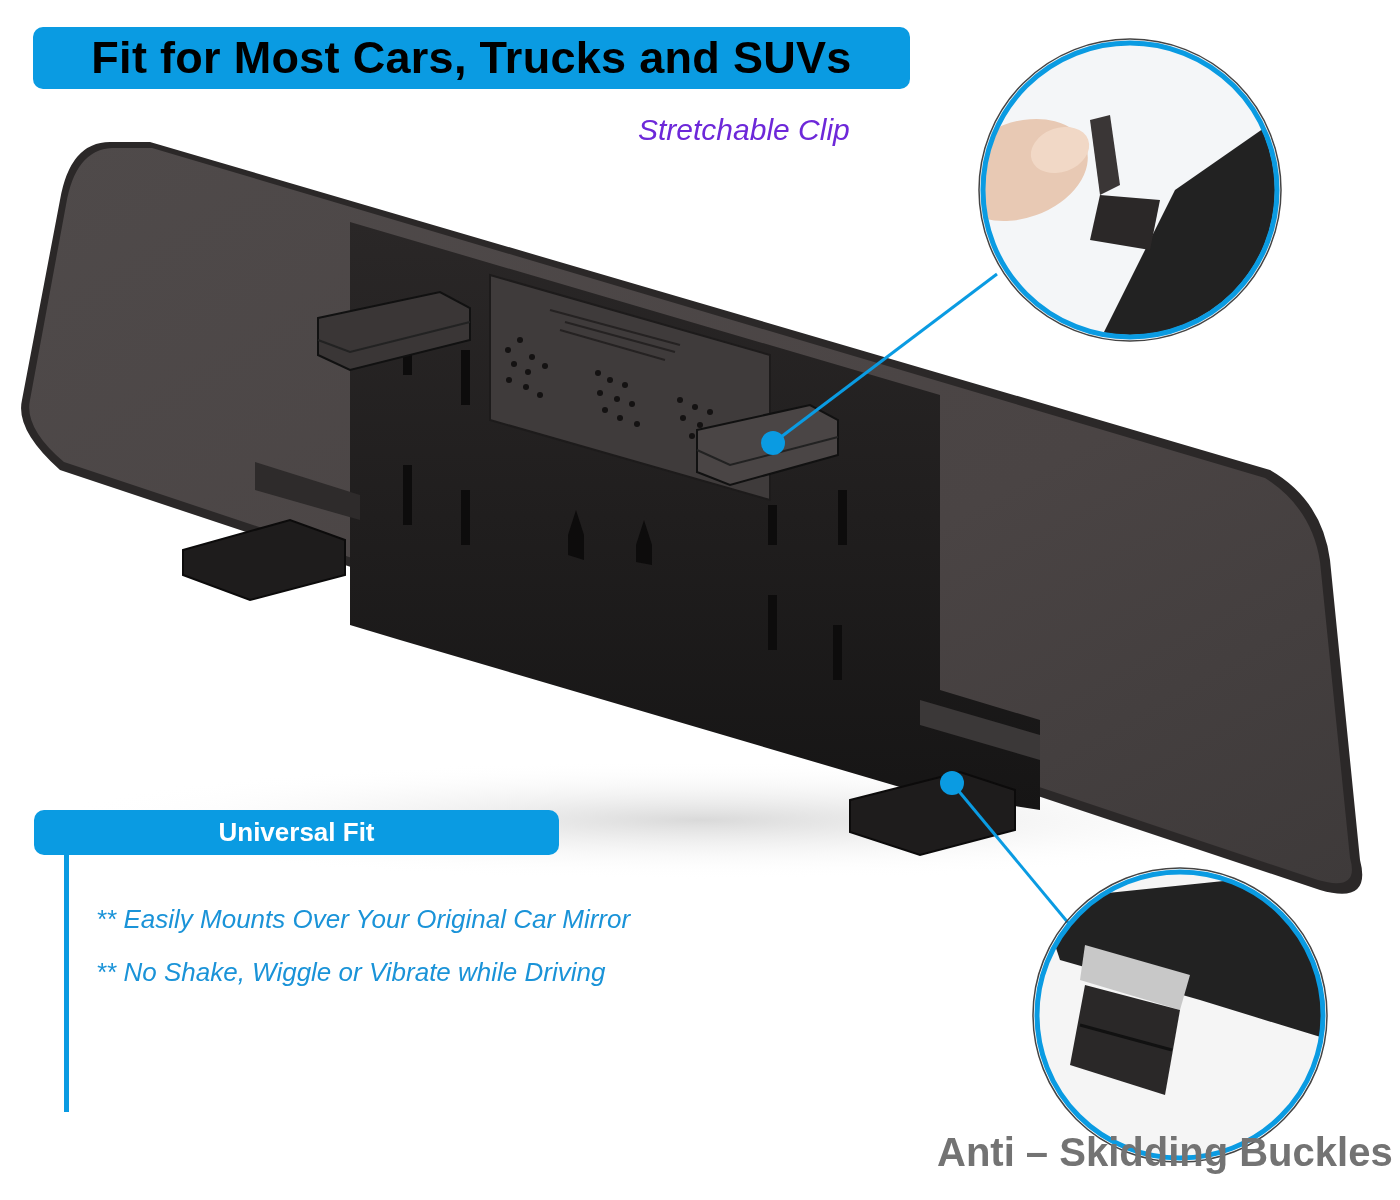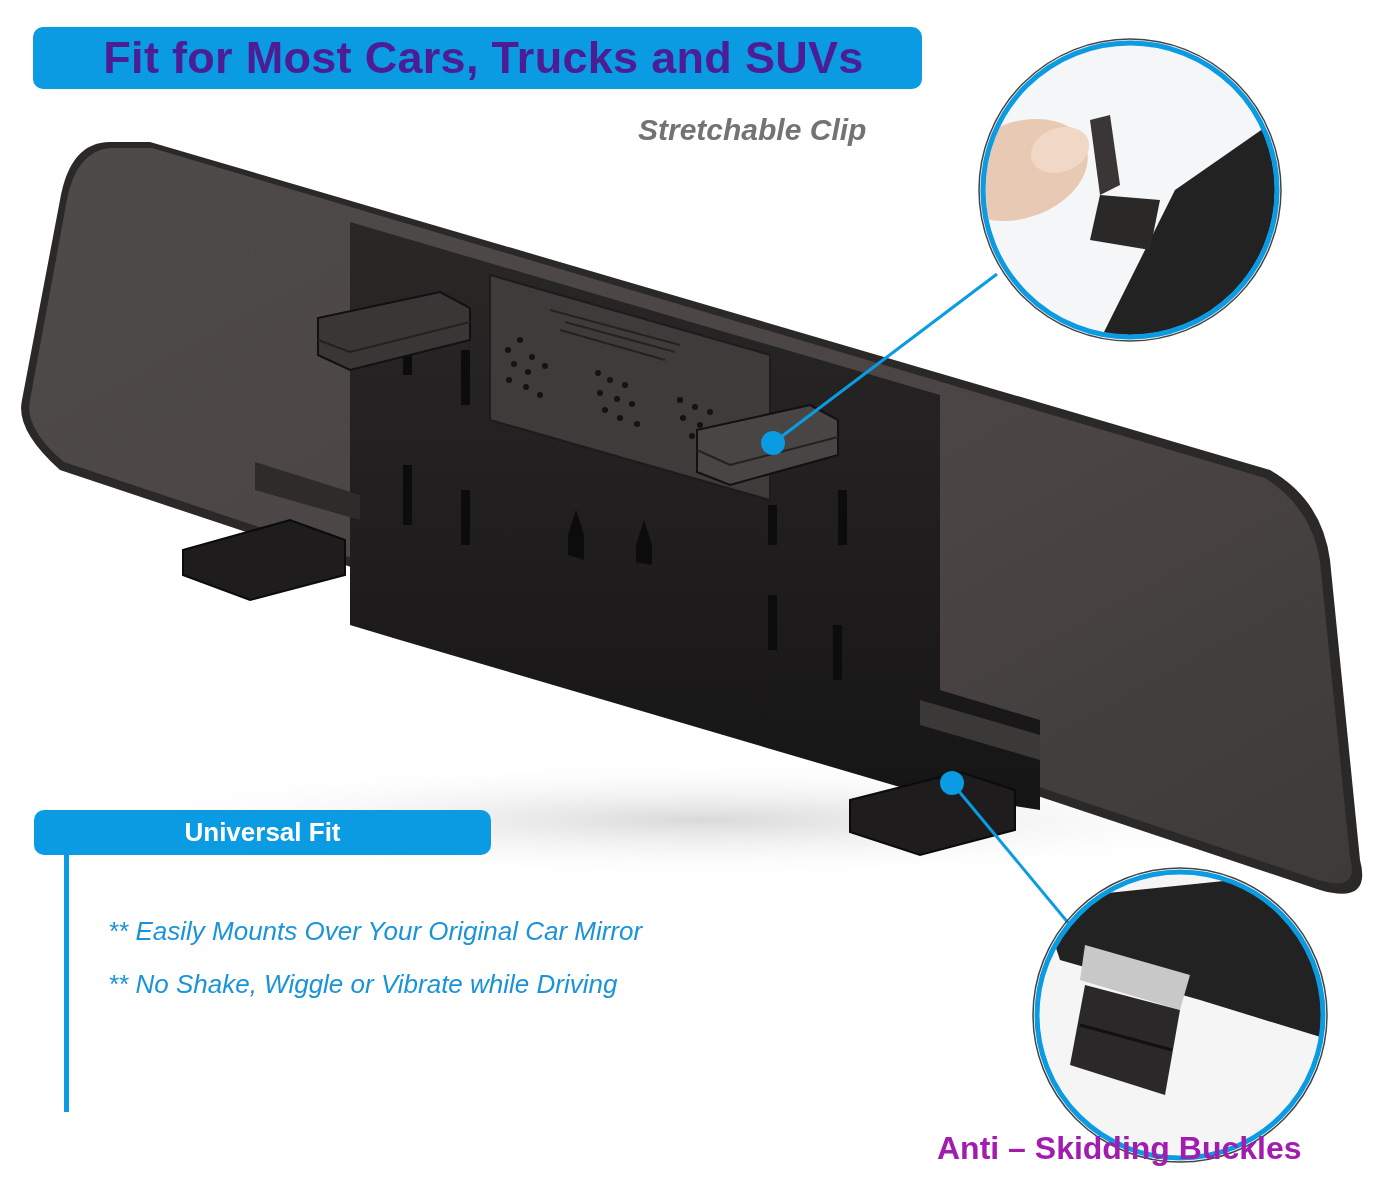--- a/index.html
+++ b/index.html
@@ -5,40 +5,39 @@
   html, body { margin: 0; padding: 0; }
   body {
     width: 1400px; height: 1200px; position: relative; overflow: hidden;
     background: #ffffff;
     font-family: "Liberation Sans", sans-serif;
   }
   .abs { position: absolute; }
   .title-banner {
     left: 33px; top: 27px; width: 877px; height: 62px;
     background: #0a9be2; border-radius: 10px;
-    color: #4c1d95; font-weight: bold; font-size: 45px;
+    color: #000000; font-weight: bold; font-size: 45px;
     display: flex; align-items: center; justify-content: center;
     letter-spacing: 0.3px;
-    padding-left: 12px;
   }
   .label-blue {
-    color: #737373; font-weight: bold; font-style: italic;
+    color: #6d28d9; font-weight: normal; font-style: italic;
   }
   .stretch-label { left: 638px; top: 113px; font-size: 30px; }
-  .anti-label { left: 937px; top: 1130px; font-size: 32px; font-style: normal; color: #a21caf; font-weight: bold; }
+  .anti-label { left: 937px; top: 1130px; font-size: 40px; font-style: normal; color: #737373; font-weight: bold; }
   .uf-banner {
-    left: 34px; top: 810px; width: 457px; height: 45px;
+    left: 34px; top: 810px; width: 525px; height: 45px;
     background: #0a9be2; border-radius: 10px;
     color: #fff; font-weight: bold; font-size: 26px;
     display: flex; align-items: center; justify-content: center;
   }
   .uf-line {
     left: 64px; top: 852px; width: 5px; height: 260px; background: #0a9be2;
   }
-  .feature-list { left: 96px; top: 900px; margin: 12px; padding: 0; list-style: none; }
+  .feature-list { left: 96px; top: 900px; margin: 0; padding: 0; list-style: none; }
   .feature-list li {
     color: #1a93d8; font-style: italic; font-size: 26px; height: 53px; line-height: 38px;
     white-space: nowrap;
   }
   svg.scene { position: absolute; left: 0; top: 0; }
 </style>
 </head>
 <body>
 
 <svg class="scene" width="1400" height="1200" viewBox="0 0 1400 1200">

